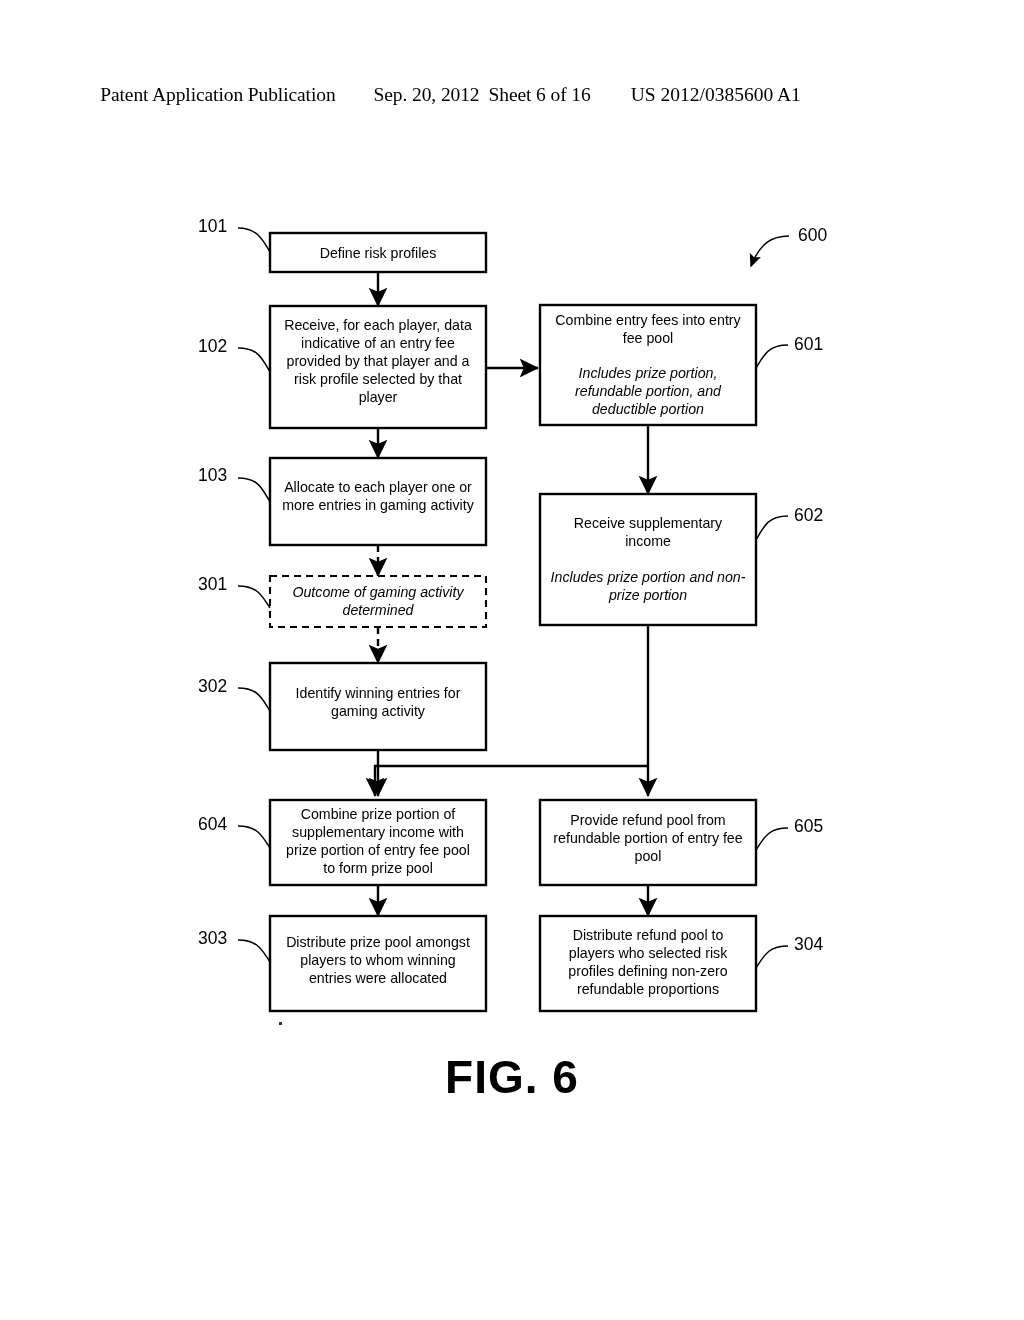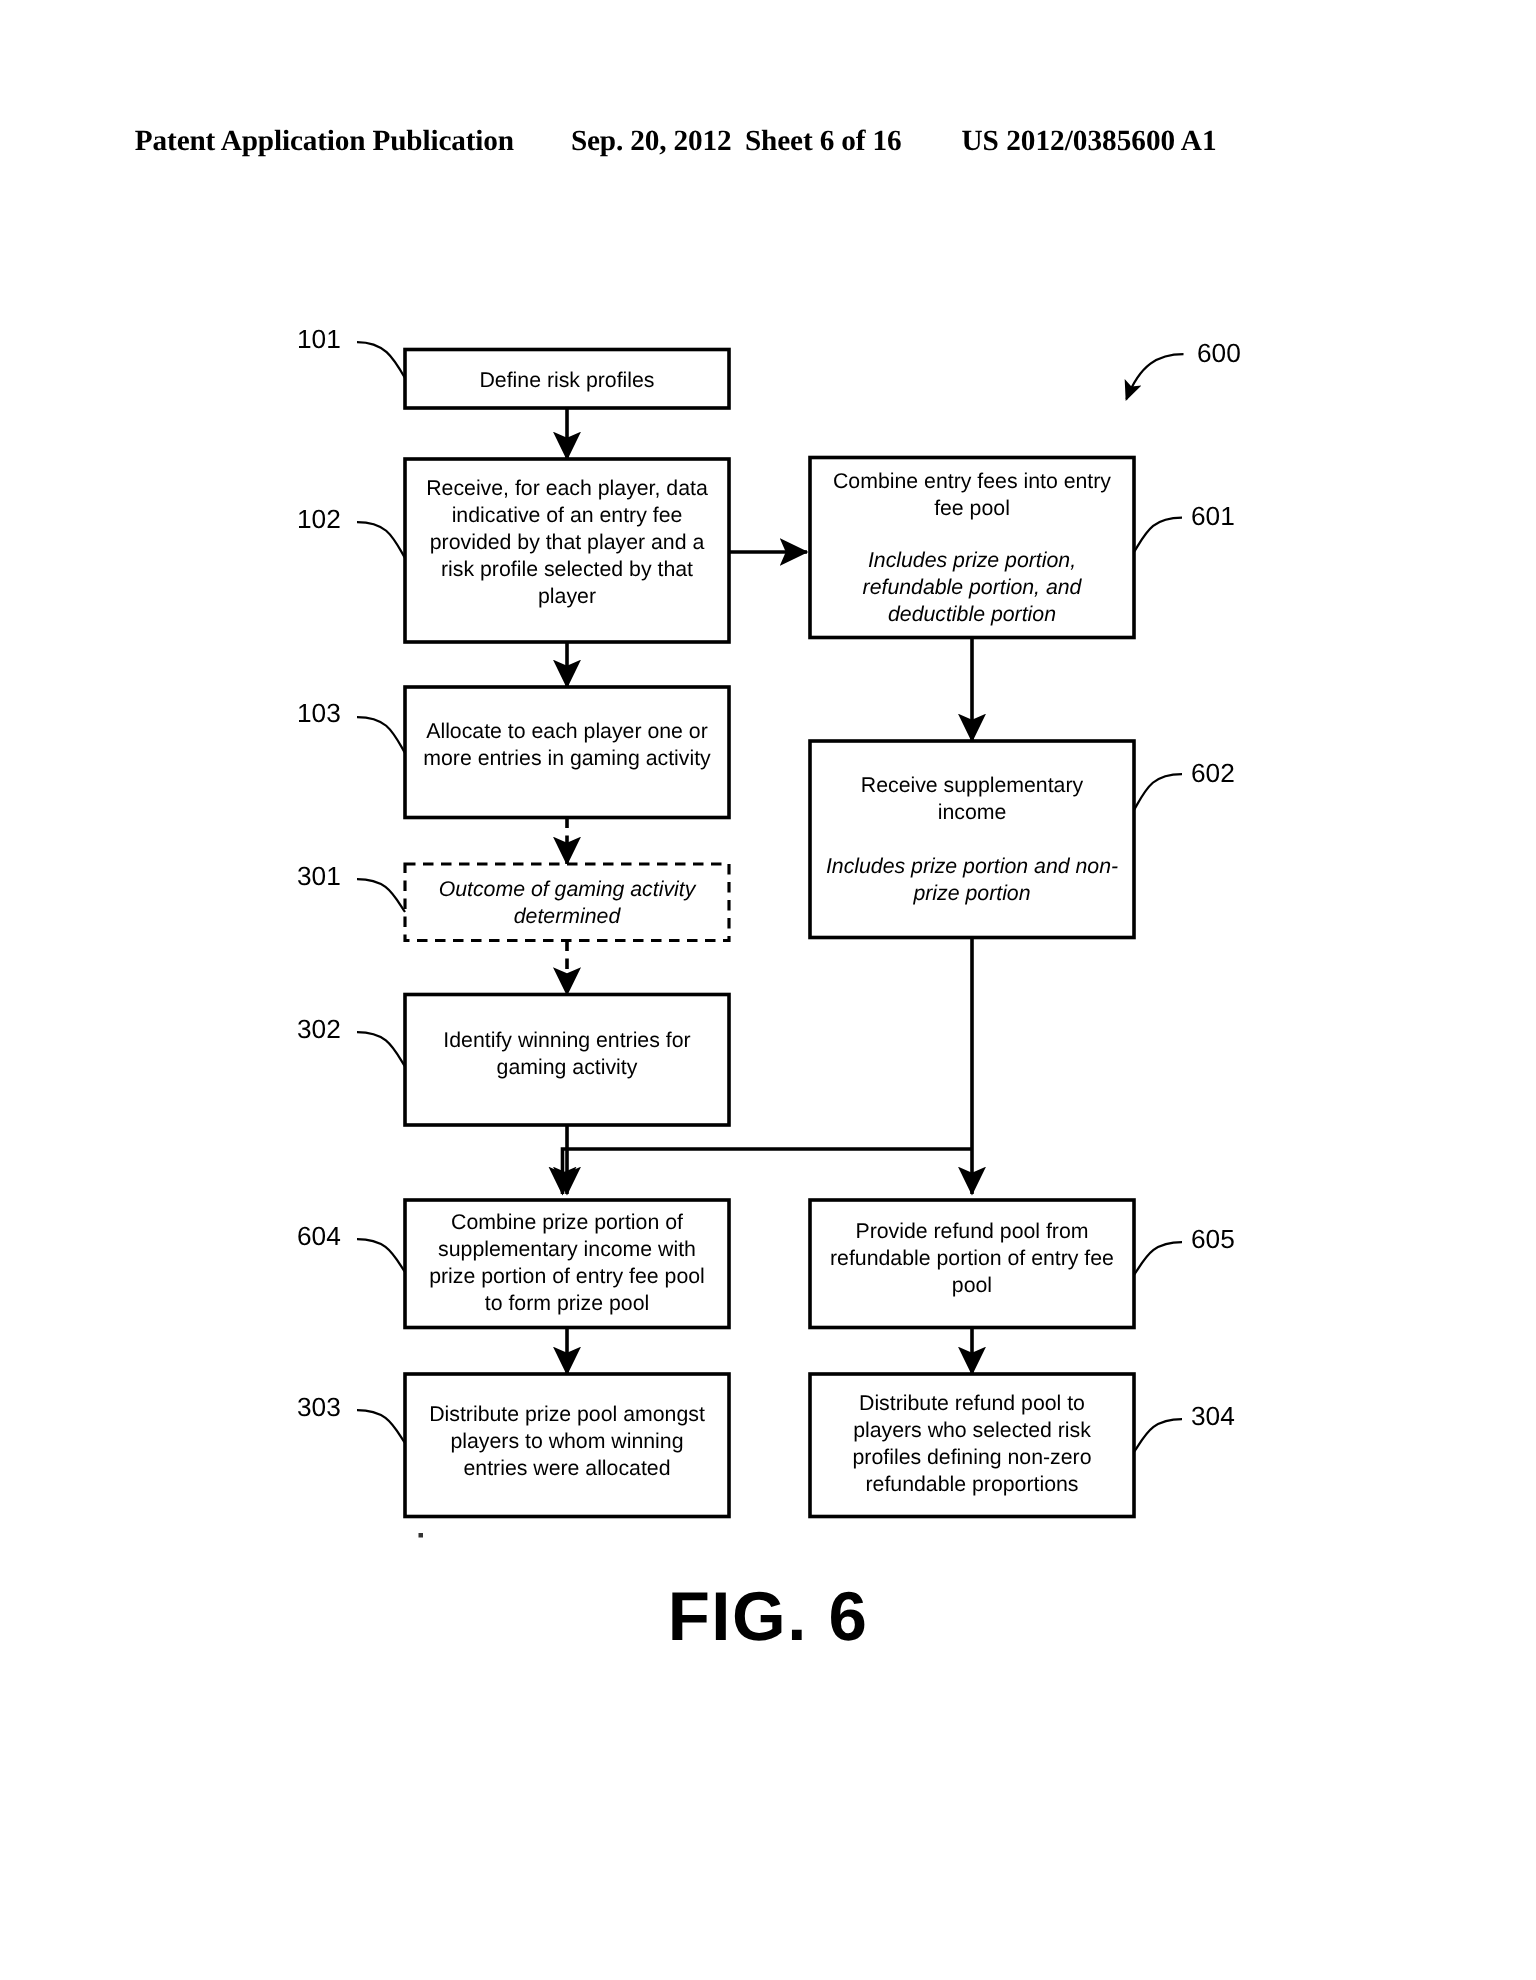--- a/index.html
+++ b/index.html
@@ -26,21 +26,21 @@
   .page-header {
     position: absolute;
     left: 0;
     top: 84px;
     width: 901px;
     height: 30px;
     display: flex;
     align-items: baseline;
     justify-content: center;
     font-family: "Liberation Serif", serif;
-    font-weight: bold;
+    font-weight: normal;
     font-size: 19.5px;
     letter-spacing: -0.1px;
     white-space: nowrap;
   }
   .page-header .hdr-pub { margin-right: 38px; }
   .page-header .hdr-date { margin-right: 9px; }
   .page-header .hdr-sheet { margin-right: 40px; }
   .page-header .hdr-num { letter-spacing: 0px; }
 
   

